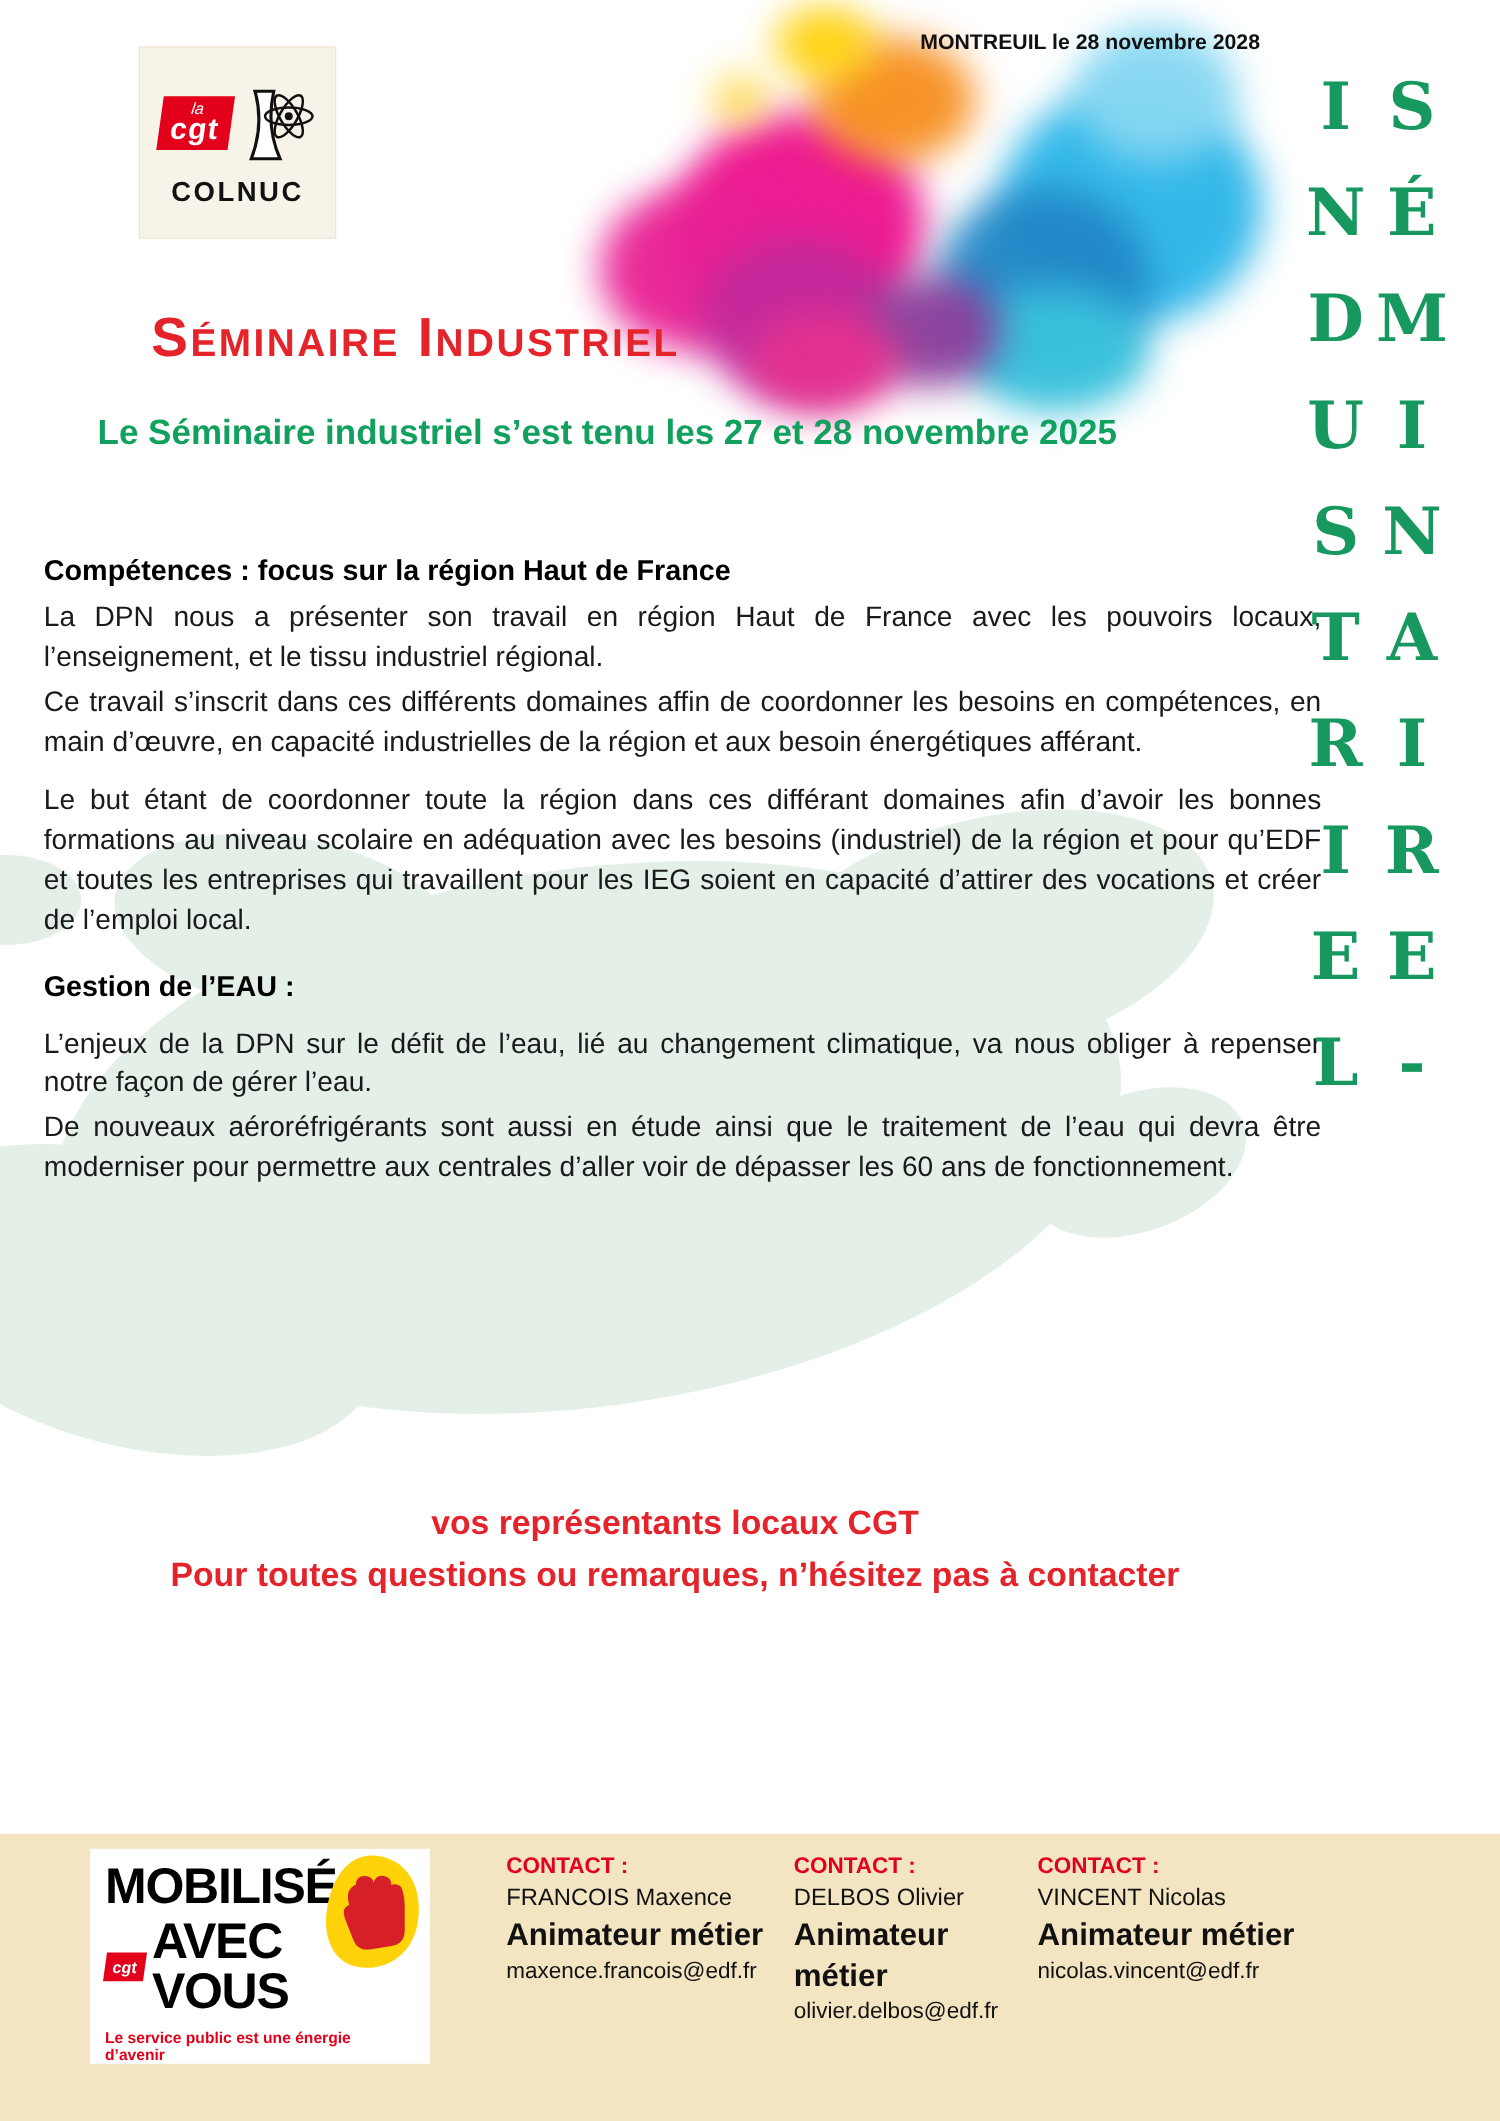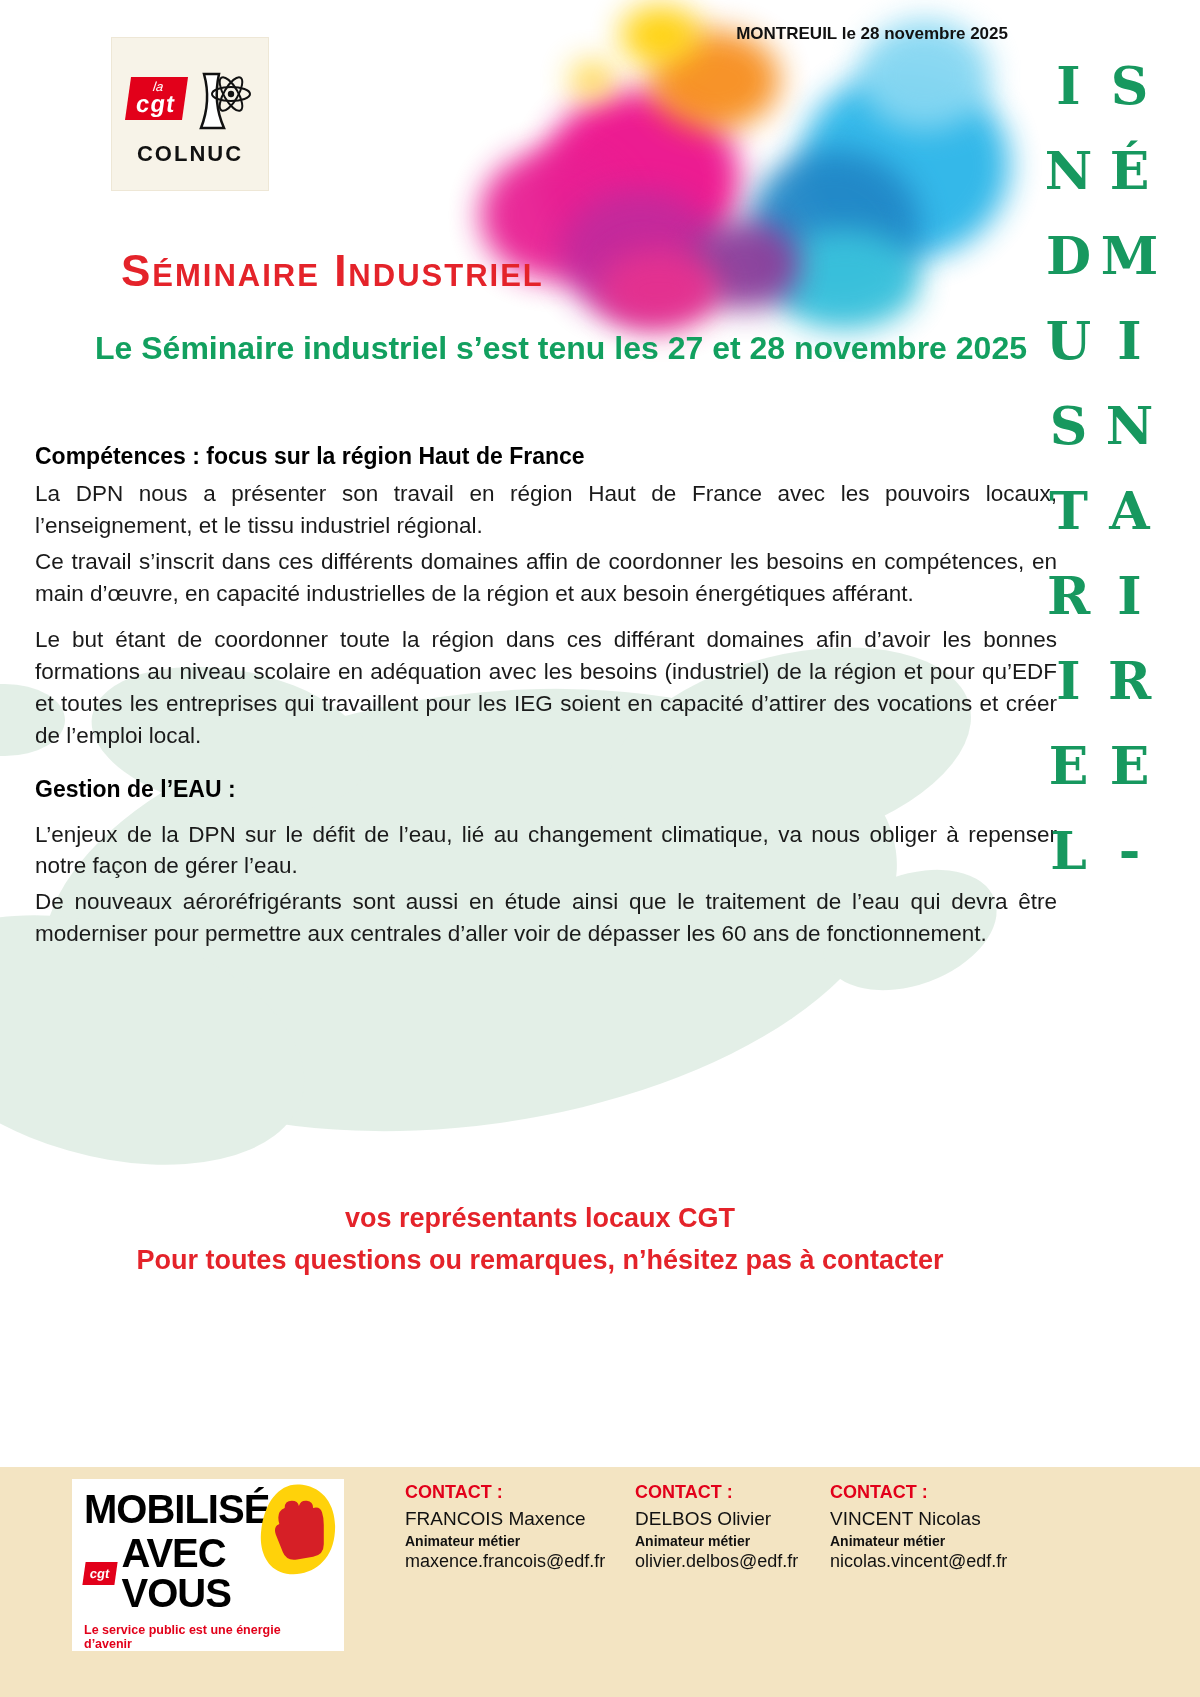--- a/index.html
+++ b/index.html
@@ -35,22 +35,22 @@
     font-size:52px; letter-spacing:24px; color:#17985f;
   }
 
   
   .title {
     position:absolute; top:246px; left:95px; z-index:3;
     font-size:44px; font-weight:bold; color:#e4232a;
     font-variant:small-caps; letter-spacing:2px;margin-left:26px;
   }
   .subtitle {
-    position:absolute; top:330px; left:95px; z-index:3;
-    font-size:32px; font-weight:bold; color:#12a05f;
+    position:absolute; top:330px; left:78px; z-index:3;
+    font-size:28px; font-weight:bold; color:#12a05f;
   }
 
   
   .hand-bg { position:absolute; left:-70px; top:600px; width:1120px; height:620px; z-index:0; opacity:0.55; }
 
   
   .content { position:absolute; left:35px; top:443px; width:1022px; z-index:2; }
   .content h3 { font-size:23px; font-weight:bold; color:#000; margin:0 0 8px 0; }
   .content h3.sec2 { margin-top:24px; margin-bottom:16px; }
   .content p { font-size:22.5px; line-height:1.42; text-align:justify; margin:0 0 4px 0; }
@@ -75,40 +75,40 @@
   .mob-tagline { margin-top:10px; color:#e2001a; font-size:12.5px; font-weight:bold; }
   .footer-fist { position:absolute; left:258px; top:14px; z-index:7; }
 
   .contacts { position:absolute; left:405px; top:14px; display:flex; }
   .contact { line-height:1.3; }
   .contact.c1 { width:230px; }
   .contact.c2 { width:195px; }
   .contact.c3 { width:230px; }
   .contact .label { color:#e2001a; font-weight:bold; font-size:18px; margin-bottom:3px; }
   .contact .name  { font-size:19px; color:#111; }
-  .contact .role  { font-size:14px; font-weight:bold; color:#111; }
+  .contact .role  { font-size:25px; font-weight:bold; color:#111; }
   .contact .email { font-size:18px; color:#111; }
 </style>
 </head>
 <body>
 
 <div class="hand-bg">
   <svg width="1120" height="620" viewBox="0 0 1120 620" xmlns="http://www.w3.org/2000/svg">
     <g fill="#cde2d4">
       <ellipse cx="540" cy="310" rx="430" ry="215" transform="rotate(-8 540 310)"></ellipse>
       <ellipse cx="170" cy="440" rx="210" ry="115" transform="rotate(16 170 440)"></ellipse>
       <ellipse cx="860" cy="150" rx="185" ry="95" transform="rotate(-14 860 150)"></ellipse>
       <ellipse cx="300" cy="140" rx="140" ry="70" transform="rotate(10 300 140)"></ellipse>
       <ellipse cx="75" cy="120" rx="60" ry="36"></ellipse>
       <ellipse cx="980" cy="330" rx="90" ry="55" transform="rotate(-20 980 330)"></ellipse>
     </g>
   </svg>
 </div>
 
-<div class="dateline">MONTREUIL le 28 novembre 2025</div>
+<div class="dateline">MONTREUIL le 28 novembre 2028</div>
 
 <div class="logo-box">
   <div class="logo-row">
     <div class="cgt-flag">
       <span class="la">la</span>
       <span class="cgt">cgt</span>
     </div>
     <span>
       <svg width="64" height="70" viewBox="0 0 64 70" xmlns="http://www.w3.org/2000/svg">
         <path d="M12 66 C19 48 20 30 15 12 L30 12 C26 30 27 48 35 66 Z" fill="#ffffff" stroke="#111" stroke-width="2.5"></path>

